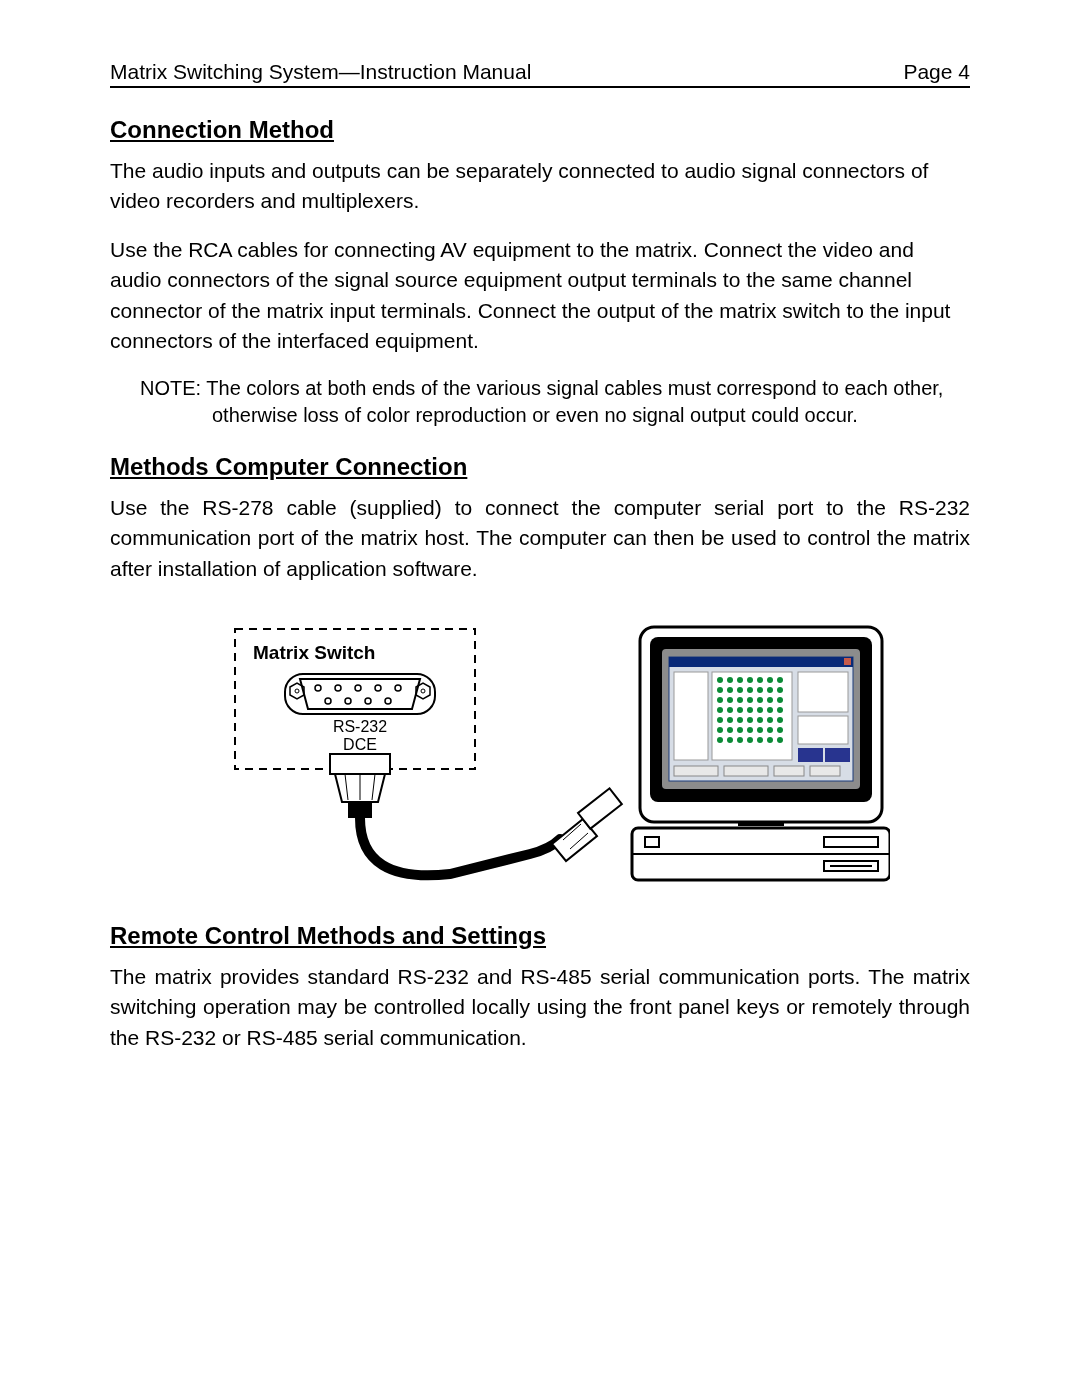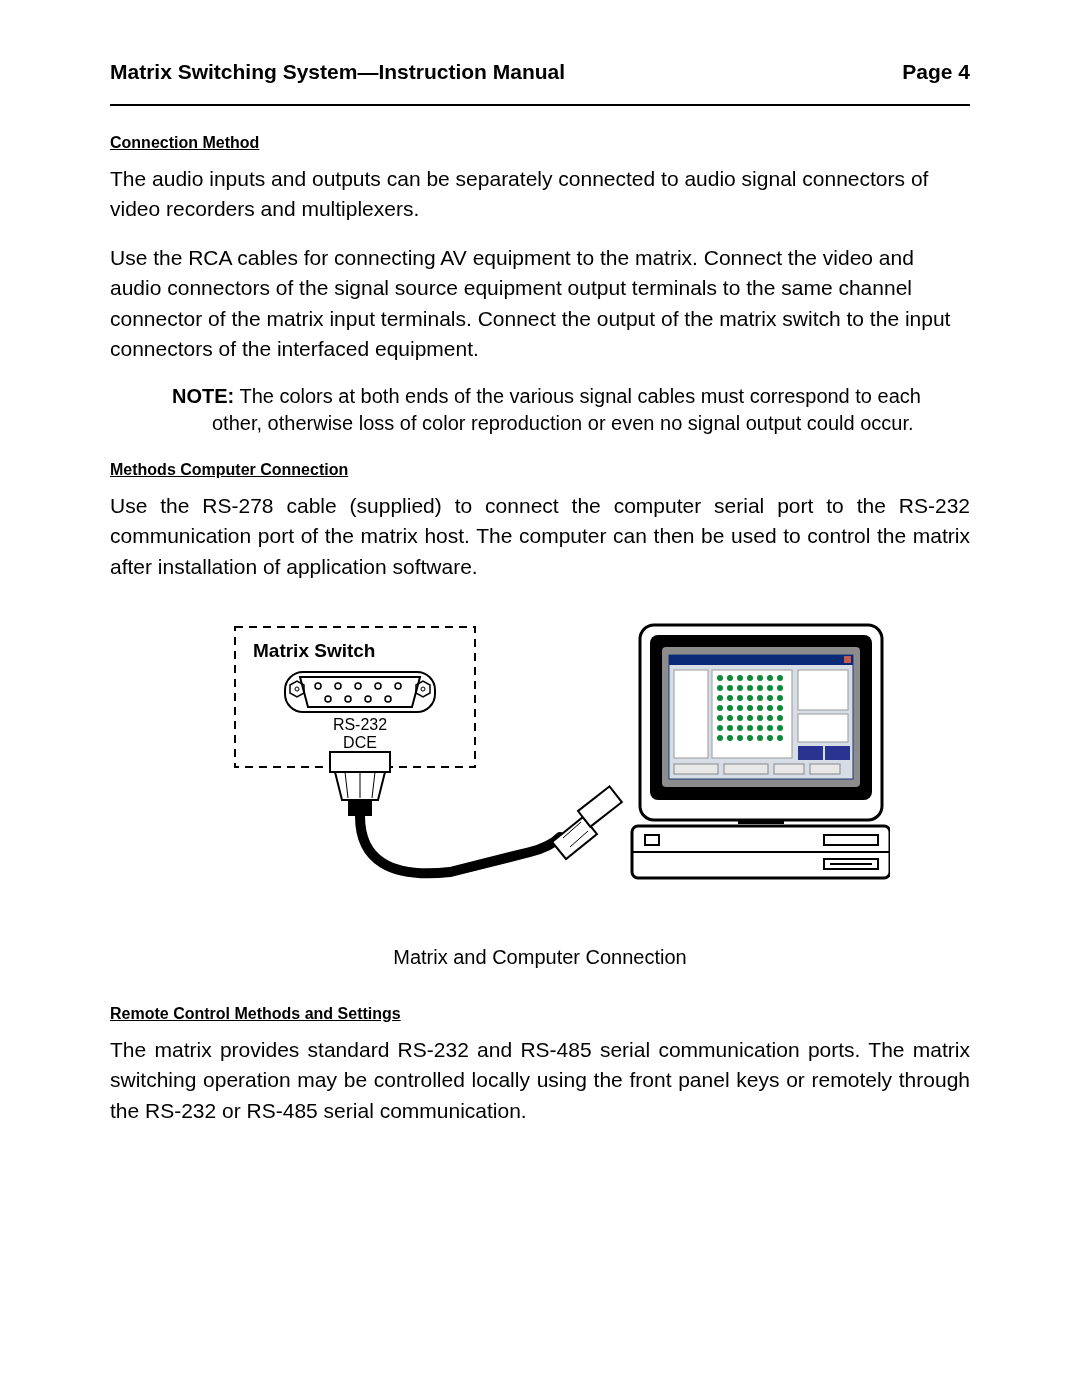--- a/index.html
+++ b/index.html
@@ -8,50 +8,49 @@
     margin: 0;
     padding: 60px 110px 60px 110px;
     width: 1080px;
     box-sizing: border-box;
     color: #000;
   }
   .header-row {
     display: flex;
     justify-content: space-between;
     align-items: baseline;
-    font-weight: bold;
+    font-weight: normal;
     font-size: 21px;
     border-bottom: 2.5px solid #000;
-    padding-bottom: 20px;
+    padding-bottom: 2px;
     margin-bottom: 28px;
   }
   h2.section {
-    font-size: 16px;
+    font-size: 24px;
     font-weight: bold;
     text-decoration: underline;
     margin: 24px 0 12px 0;
   }
   p.body {
     font-size: 21px;
     line-height: 1.45;
     margin: 0 0 18px 0;
   }
   p.body.justify {
     text-align: justify;
   }
   .note-block {
     font-size: 20px;
     line-height: 1.35;
     margin: 0 0 22px 0;
     padding-left: 30px;
     padding-right: 10px;
   }
   .note-label {
-    font-weight: bold;
-    margin-left: 32px;
+    font-weight: normal;
   }
   .note-hang {
     display: block;
     padding-left: 72px;
     text-indent: -72px;
   }
   .fig-wrap {
     width: 100%;
     text-align: center;
     margin-top: 40px;
@@ -213,17 +212,16 @@
 
       <line x1="442" y1="230" x2="700" y2="230" stroke="#000" stroke-width="2"></line>
 
       <rect x="455" y="213" width="14" height="10" fill="none" stroke="#000" stroke-width="2"></rect>
       <rect x="634" y="213" width="54" height="10" fill="none" stroke="#000" stroke-width="2"></rect>
       <rect x="634" y="237" width="54" height="10" fill="none" stroke="#000" stroke-width="2"></rect>
       <line x1="640" y1="242" x2="682" y2="242" stroke="#000" stroke-width="2"></line>
     </g>
   </svg>
   
-  <div class="fig-caption">Matrix and Computer Connection</div>
 </div>
 
 <h2 class="section">Remote Control Methods and Settings</h2>
 <p class="body justify">The matrix provides standard RS-232 and RS-485 serial communication ports.  The matrix switching operation may be controlled locally using the front panel keys or remotely through the RS-232 or RS-485 serial communication.</p>
 
 </body></html>

